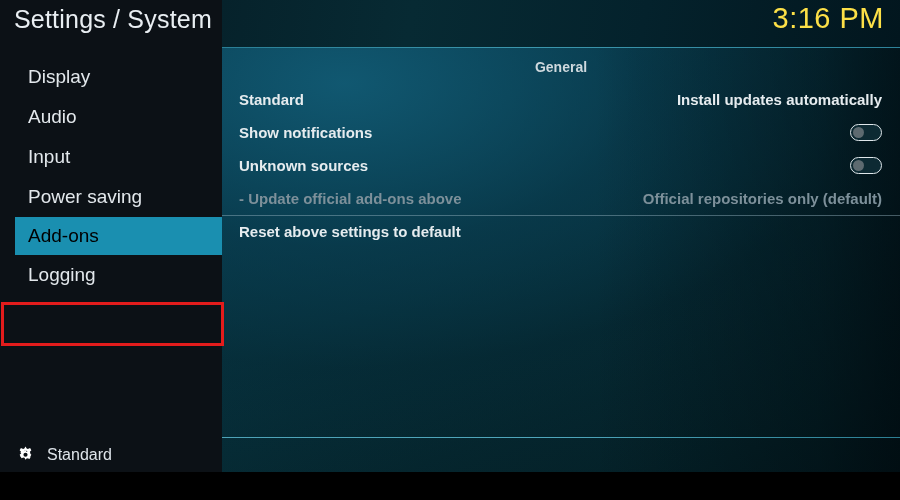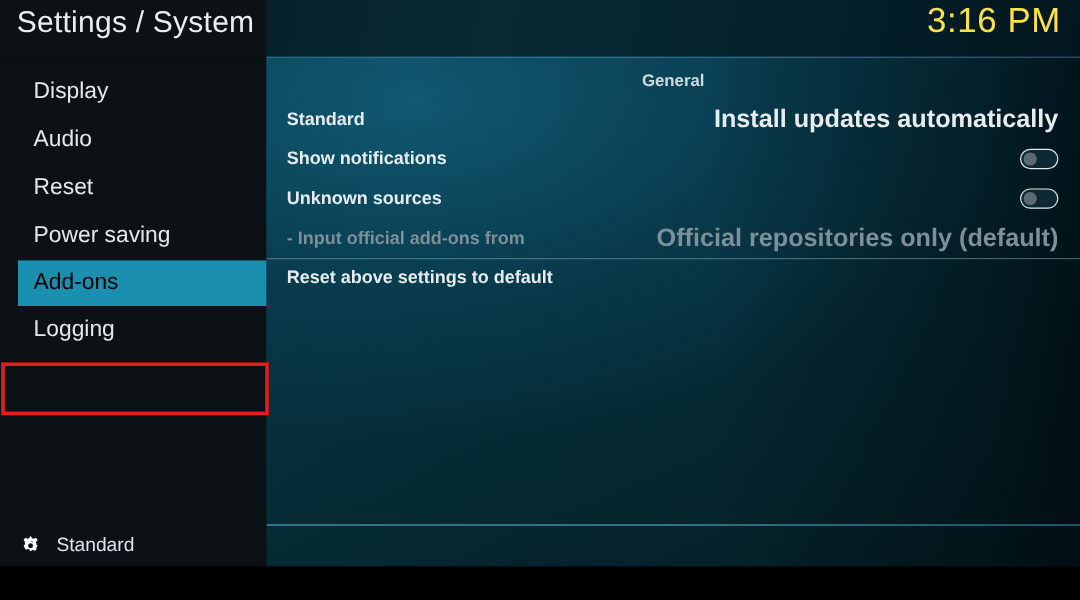--- a/index.html
+++ b/index.html
@@ -161,21 +161,21 @@
     padding: 0 18px 0 17px;
     box-sizing: border-box;
   }
   .row-label {
     font-size: 15px;
     color: #e6ecef;
     white-space: nowrap;
   }
   .row-value {
     margin-left: auto;
-    font-size: 21px;
+    font-size: 15px;
     color: #e6ecef;
     white-space: nowrap;
   }
   .row.disabled .row-label,
   .row.disabled .row-value {
     color: #7d909a;
   }
   .toggle {
     margin-left: auto;
     width: 32px; height: 17px;
@@ -229,21 +229,21 @@
 
   <div class="sidebar">
     <div class="side-list">
       <div class="side-item">
         <span>Display</span>
       </div>
       <div class="side-item">
         <span>Audio</span>
       </div>
       <div class="side-item">
-        <span>Reset</span>
+        <span>Input</span>
       </div>
       <div class="side-item">
         <span>Power saving</span>
       </div>
       <div class="side-item selected">
         <span>Add-ons</span>
       </div>
       <div class="side-item">
         <span>Logging</span>
       </div>
@@ -281,21 +281,21 @@
       </div>
 
       <div class="row">
         <span class="row-label">Unknown sources</span>
         <span class="toggle">
           <span class="knob"></span>
         </span>
       </div>
 
       <div class="row disabled">
-        <span class="row-label">- Input official add-ons from</span>
+        <span class="row-label">- Update official add-ons above</span>
         <span class="row-value">Official repositories only (default)</span>
       </div>
 
       <div class="row">
         <span class="row-label">Reset above settings to default</span>
       </div>
 
     </div>
 
     <div class="row-sep" style="top: 168px;"></div>

